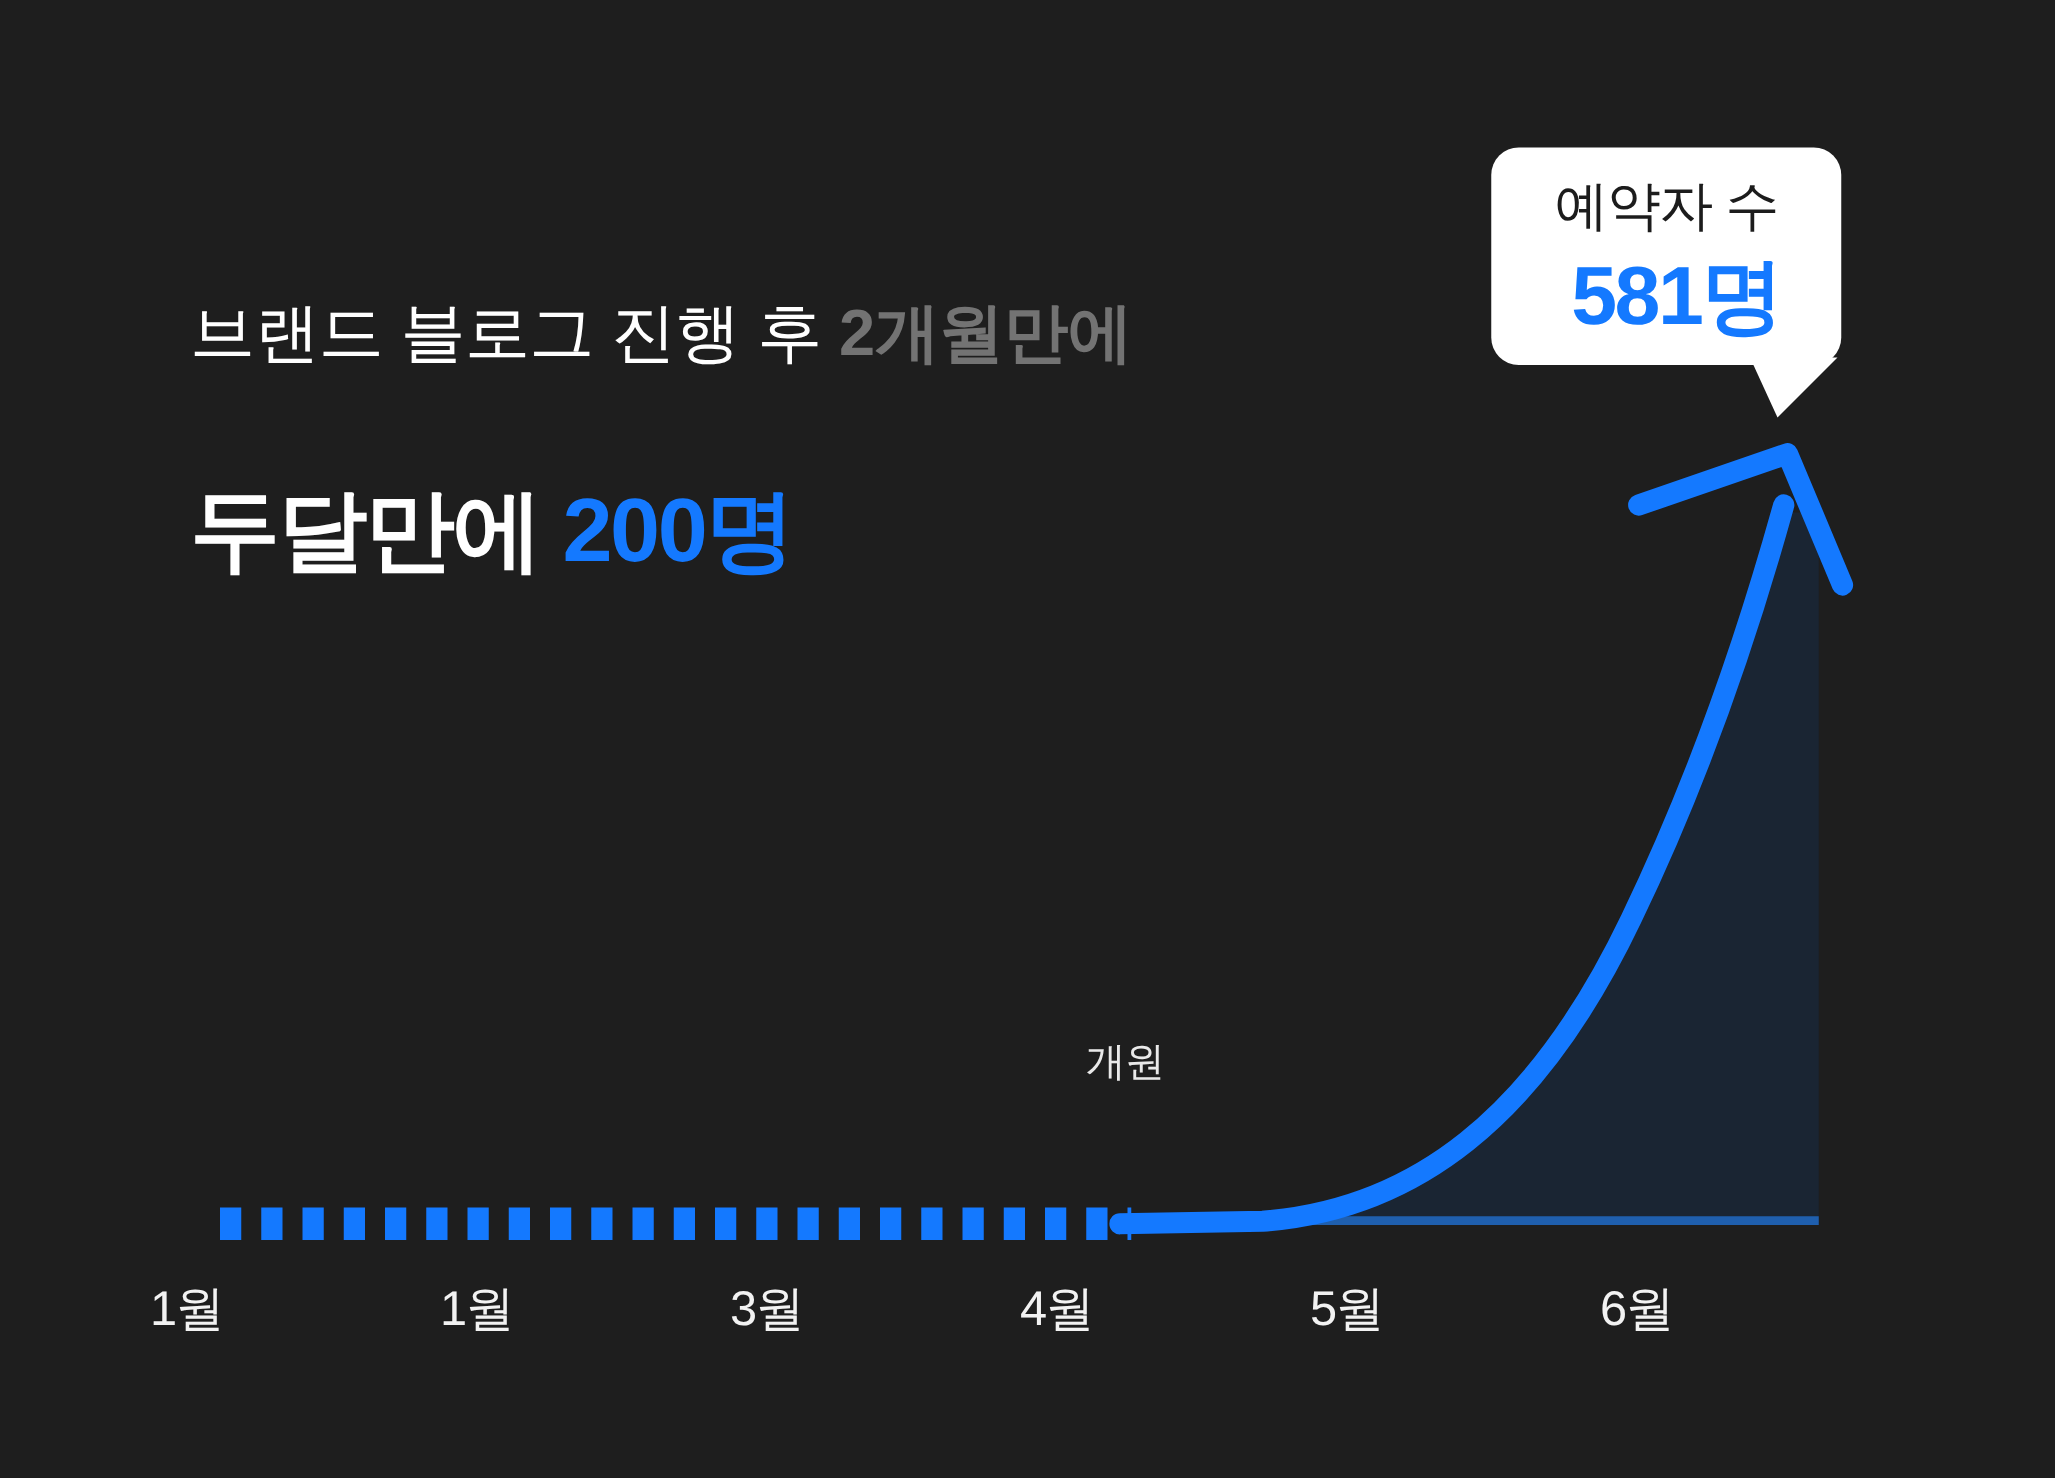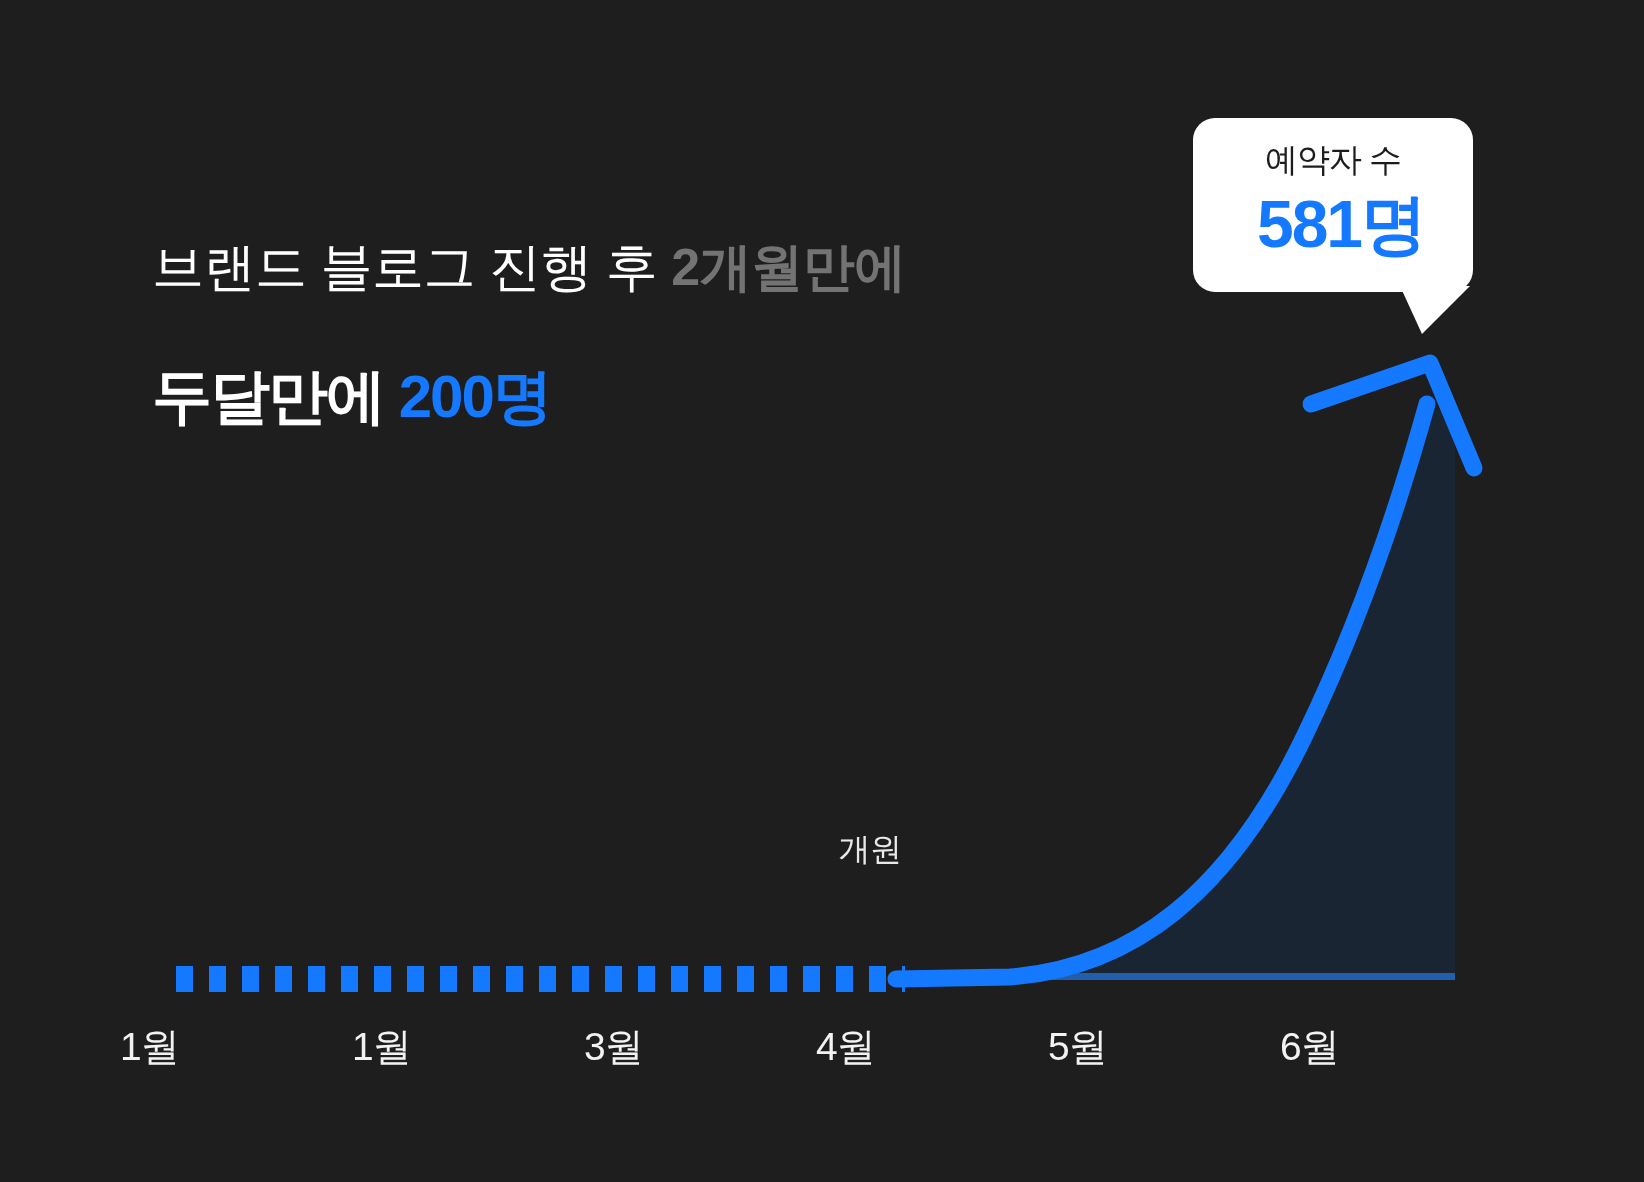--- a/index.html
+++ b/index.html
@@ -32,22 +32,22 @@
     font-weight: 300;
     letter-spacing: -0.5px;
     white-space: nowrap;
   }
   .eyebrow .strong {
     font-weight: 700;
     color: #737373;
   }
 
   .headline {
-    margin-top: 62px;
-    font-size: 60px;
+    margin-top: 84px;
+    font-size: 72px;
     line-height: 1.22;
     font-weight: 700;
     letter-spacing: -2px;
     color: #ffffff;
     white-space: nowrap;
   }
   .headline .accent {
     color: #1479ff;
   }
   .headline .row2 {
@@ -58,21 +58,21 @@
   #chart {
     position: absolute;
     left: 0;
     top: 0;
     width: 1644px;
     height: 1182px;
   }
 
   .open-label {
     position: absolute;
-    left: 770px;
+    left: 800px;
     top: 828px;
     width: 200px;
     text-align: center;
     color: #e9e9e9;
     font-size: 32px;
     font-weight: 400;
     letter-spacing: -0.5px;
   }
 
   .axis-labels {
@@ -98,21 +98,21 @@
     width: 280px;
     height: 174px;
     background: #ffffff;
     border-radius: 22px;
     box-sizing: border-box;
     padding-top: 22px;
     text-align: center;
   }
   .callout-title {
     color: #1c1c1c;
-    font-size: 33px;
+    font-size: 43px;
     font-weight: 500;
     letter-spacing: -1px;
     line-height: 1.2;
   }
   .callout-value {
     margin-top: 4px;
     color: #1479ff;
     font-size: 66px;
     font-weight: 700;
     letter-spacing: -2px;

